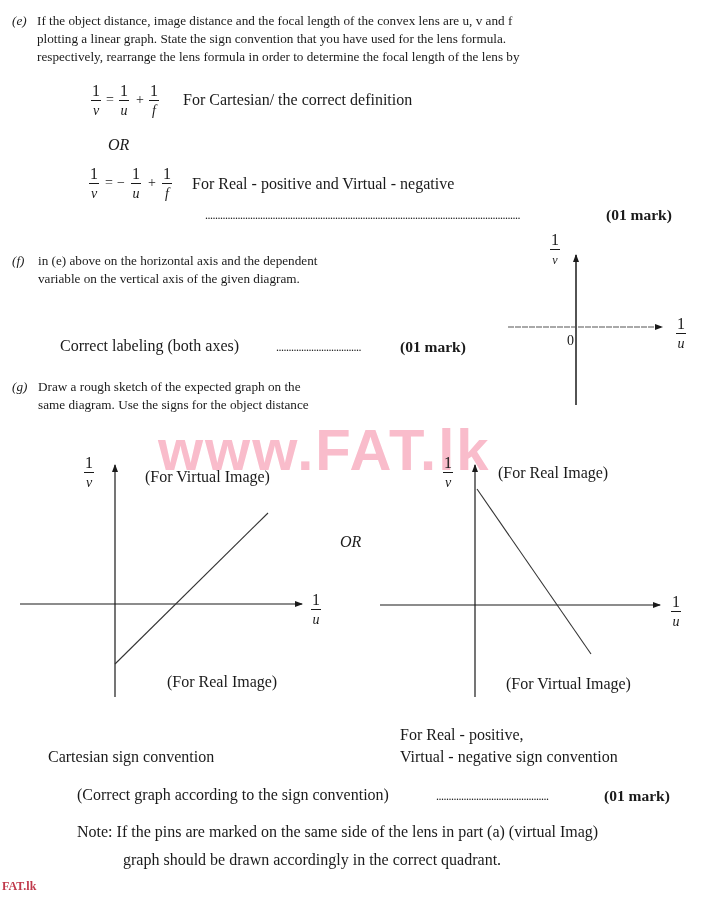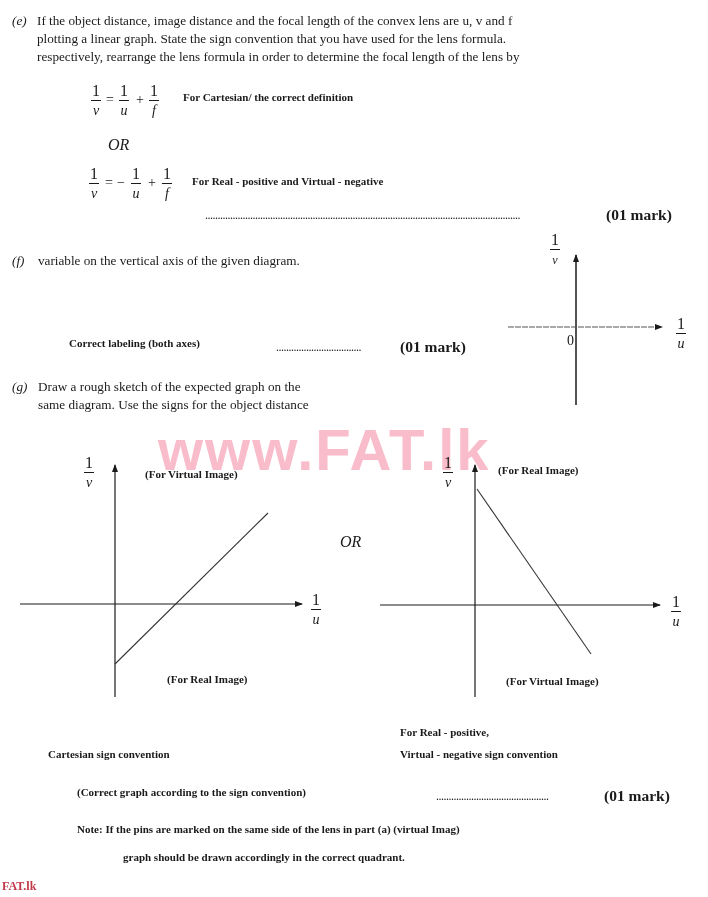--- a/index.html
+++ b/index.html
@@ -1,21 +1,21 @@
 <!DOCTYPE html>
 <html><head>
   <meta charset="utf-8">
   <style>
     html, body { margin: 0; padding: 0; background: #ffffff; }
     body { width: 708px; height: 897px; position: relative; overflow: hidden; color: #1a1a1a; }
     .abs { position: absolute; }
     .q { font-family: "Liberation Serif", serif; font-size: 13.2px; line-height: 18px; text-align: justify; }
     .q .lbl { font-style: italic; }
     .serif { font-family: "Liberation Serif", serif; }
-    .ans { font-family: "Liberation Serif", serif; font-size: 11px; font-weight: bold; }
+    .ans { font-family: "Liberation Serif", serif; font-size: 16px; }
     .mark { font-family: "Liberation Serif", serif; font-weight: bold; font-size: 15.5px; }
     .dots { font-family: "Liberation Serif", serif; font-size: 12px; letter-spacing: -0.5px; white-space: nowrap; overflow: hidden; }
     .frac { position: absolute; display: inline-flex; flex-direction: column; align-items: center; font-family: "Liberation Serif", serif; font-size: 16px; line-height: 16px; }
     .frac .num { padding: 0 1px; }
     .frac .bar { height: 1px; background: #1a1a1a; width: 100%; margin: 1px 0 2px 0; }
     .frac .den { font-style: italic; font-size: 14px; }
     .op { position: absolute; font-family: "Liberation Serif", serif; font-size: 14px; }
     .wm { font-family: "Liberation Sans", sans-serif; font-weight: bold; font-size: 58px; color: #f9bccb; letter-spacing: 2px; }
     .footer-wm { font-family: "Liberation Serif", serif; font-weight: bold; font-size: 12px; color: #c0394b; }
     svg { position: absolute; left: 0; top: 0; }
@@ -78,25 +78,26 @@
   </div>
   <span class="abs ans" style="left:192px; top:175px;">For Real - positive and Virtual - negative</span>
 </div>
 
 <div class="abs dots" style="left:205px; top:208px; width:390px;">..............................................................................................................................</div>
 <span class="abs mark" style="left:606px; top:206px;">(01 mark)</span>
 
 <div class="abs q" style="left:12px; top:252px; width:385px;">
   <div style="position:relative; padding-left:26px;">
     <span class="lbl abs" style="left:0; top:0;">(f)</span>
+    <div>in (e) above on the horizontal axis and the dependent</div>
     <div>variable on the vertical axis of the given diagram.</div>
   </div>
 </div>
 
-<span class="abs ans" style="left:69px; top:337px;">Correct labeling (both axes)</span>
+<span class="abs ans" style="left:60px; top:337px;">Correct labeling (both axes)</span>
 <div class="abs dots" style="left:276px; top:340px; width:118px;">..................................</div>
 <span class="abs mark" style="left:400px; top:338px;">(01 mark)</span>
 
 <div class="frac" style="left:550px; top:232px;">
   <span class="num">1</span>
     <span class="bar"></span>
     <span class="den" style="font-size:12px;">v</span>
 </div>
 <div class="frac" style="left:676px; top:316px;">
   <span class="num">1</span>

